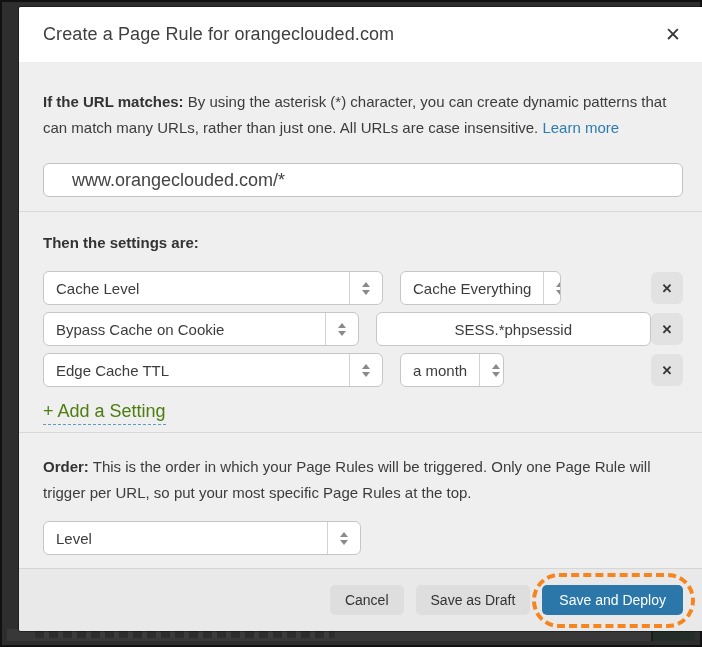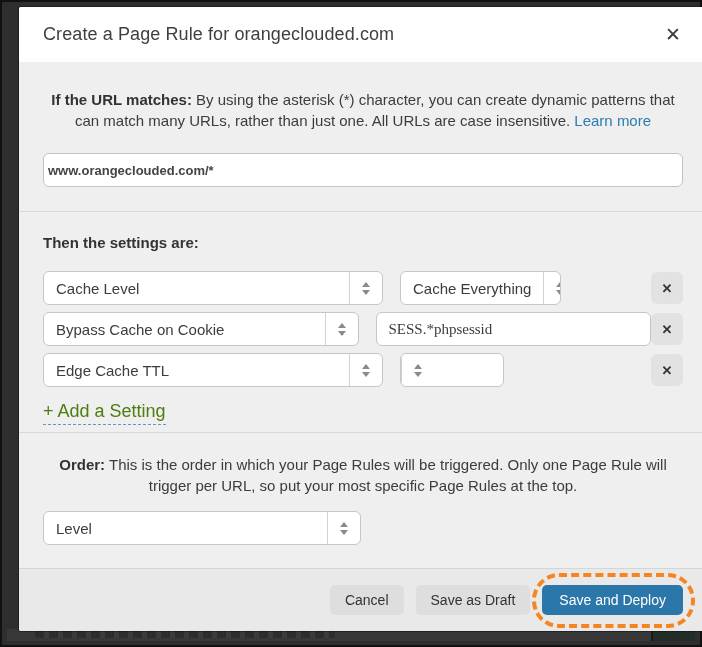--- a/index.html
+++ b/index.html
@@ -45,29 +45,29 @@
   .close-btn{
     font-size:19px; color:#3a3a3a; background:none; border:none; cursor:pointer;
     line-height:1; padding:2px;
   }
 
   .section{ padding:0 24px; flex:none; }
   .section-url{ height:149px; padding-top:27px; }
   .section-settings{ height:221px; padding-top:22px; border-top:1px solid #d8d8d8; }
   .section-order{ height:136px; padding-top:21px; border-top:1px solid #d8d8d8; }
 
-  .para{ font-size:15px; line-height:21px; color:#3c3c3c;text-align:center; }
+  .para{ font-size:15px; line-height:26px; color:#3c3c3c; }
   .para b{ color:#333; }
   .link{ color:#2c7cb0; text-decoration:none; cursor:pointer; }
 
   .text-input{
     display:block; width:100%; height:34px; margin-top:22px;
     border:1px solid #c3c3c3; border-radius:6px; background:#fff;
     font-family:"Liberation Sans","DejaVu Sans",sans-serif;
-    font-size:13px; color:#444; padding:0 4px; outline:none;font-weight:bold;
+    font-size:18px; color:#444; padding:0 28px; outline:none;
   }
 
   .settings-heading{ font-size:15px; font-weight:700; color:#333; margin-bottom:20px; }
 
   .setting-row{ display:flex; align-items:center; margin-bottom:7px; }
   .select{
     height:34px; background:#fff; border:1px solid #c6c6c6; border-radius:6px;
     display:flex; align-items:stretch; cursor:pointer; overflow:hidden;
   }
   .select .sel-label{
@@ -81,22 +81,22 @@
   .tri-up{ width:0; height:0; border-left:4px solid transparent; border-right:4px solid transparent; border-bottom:5px solid #8a8a8a; }
   .tri-down{ width:0; height:0; border-left:4px solid transparent; border-right:4px solid transparent; border-top:5px solid #8a8a8a; }
 
   .col1{ width:340px; }
   .col2{ margin-left:17px; }
   .w-cache-everything{ width:161px; }
   .w-month{ width:104px; }
   .value-input{
     margin-left:17px; width:295px; height:34px;
     border:1px solid #c6c6c6; border-radius:6px; background:#fff;
-    font-family:Liberation Serif, serif;
-    font-size:15px; color:#3c3c3c; padding:0 12px; outline:none;
+    font-family:Liberation Sans, sans-serif;
+    font-size:15px; color:#3c3c3c; padding:0 12px; outline:none;text-align:center;
   }
   .remove-btn{
     margin-left:auto; width:32px; height:32px; flex:none;
     background:#e2e2e2; border:none; border-radius:6px; cursor:pointer;
     font-size:13px; font-weight:700; color:#333;
     display:flex; align-items:center; justify-content:center;
   }
 
   .add-setting{
     display:inline-block; margin-top:7px; font-size:18px; color:#4d7c0f;
@@ -186,20 +186,21 @@
 
     <div class="setting-row">
       <div class="select col1">
         <span class="sel-label">Edge Cache TTL</span>
         <span class="spinner">
             <i class="tri-up"></i>
             <i class="tri-down"></i>
           </span>
       </div>
       <div class="select col2 w-month">
+        <span class="sel-label">a month</span>
         <span class="spinner">
             <i class="tri-up"></i>
             <i class="tri-down"></i>
           </span>
       </div>
       <button class="remove-btn">✕</button>
     </div>
 
     <a class="add-setting">+ Add a Setting</a>
   </div>

